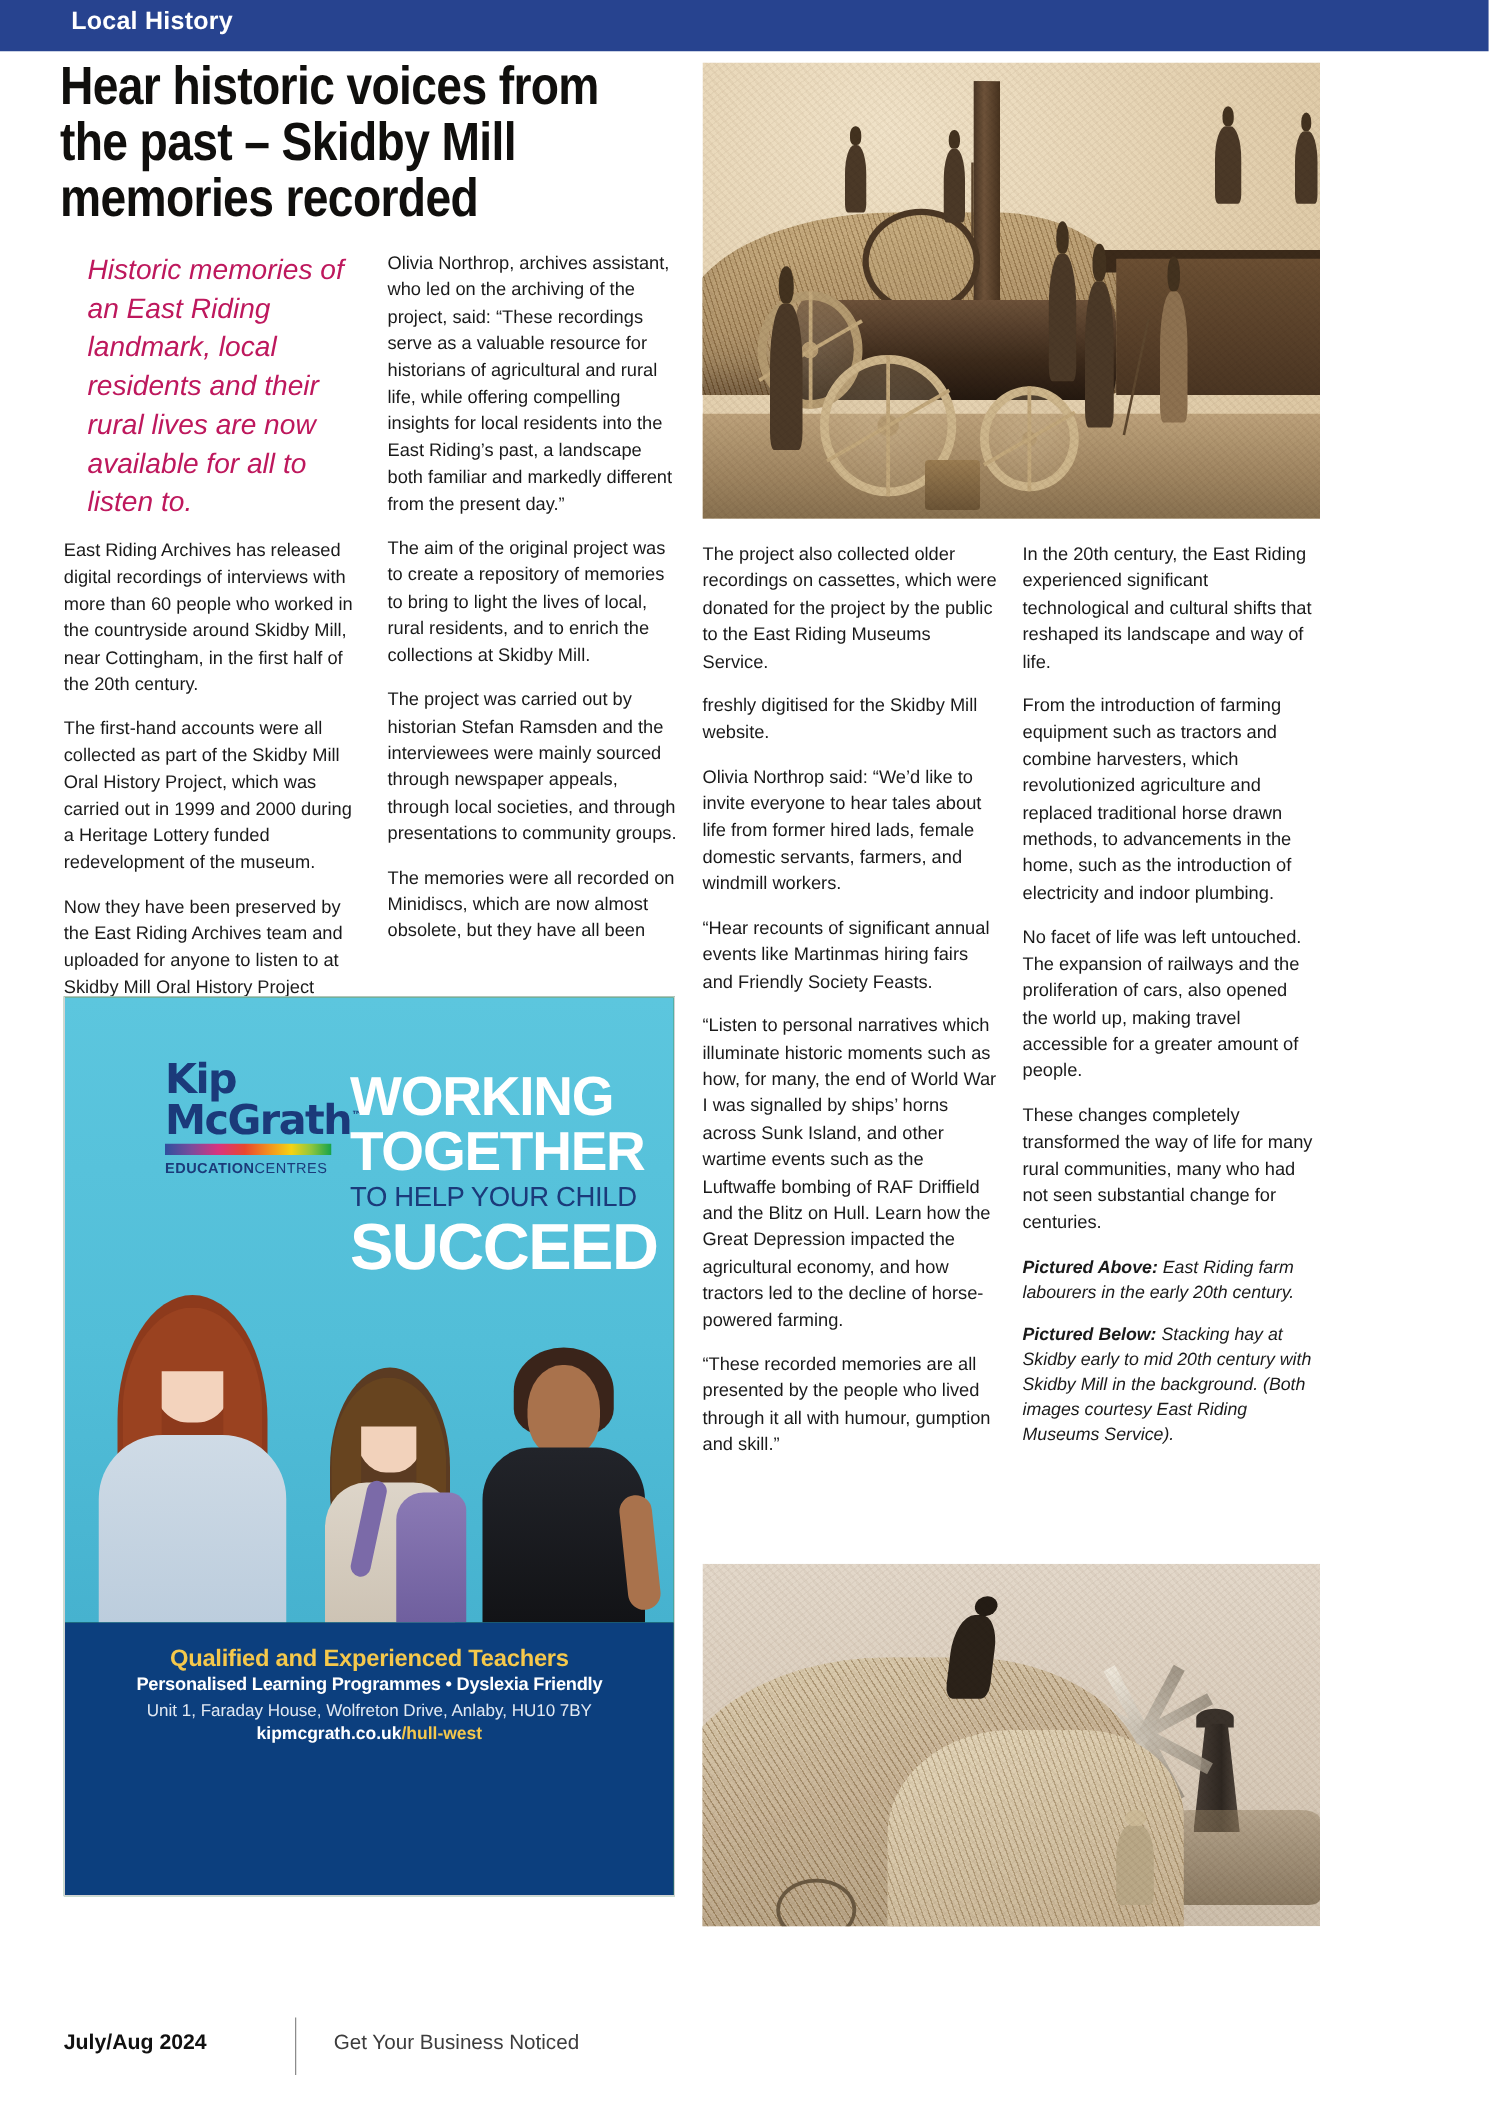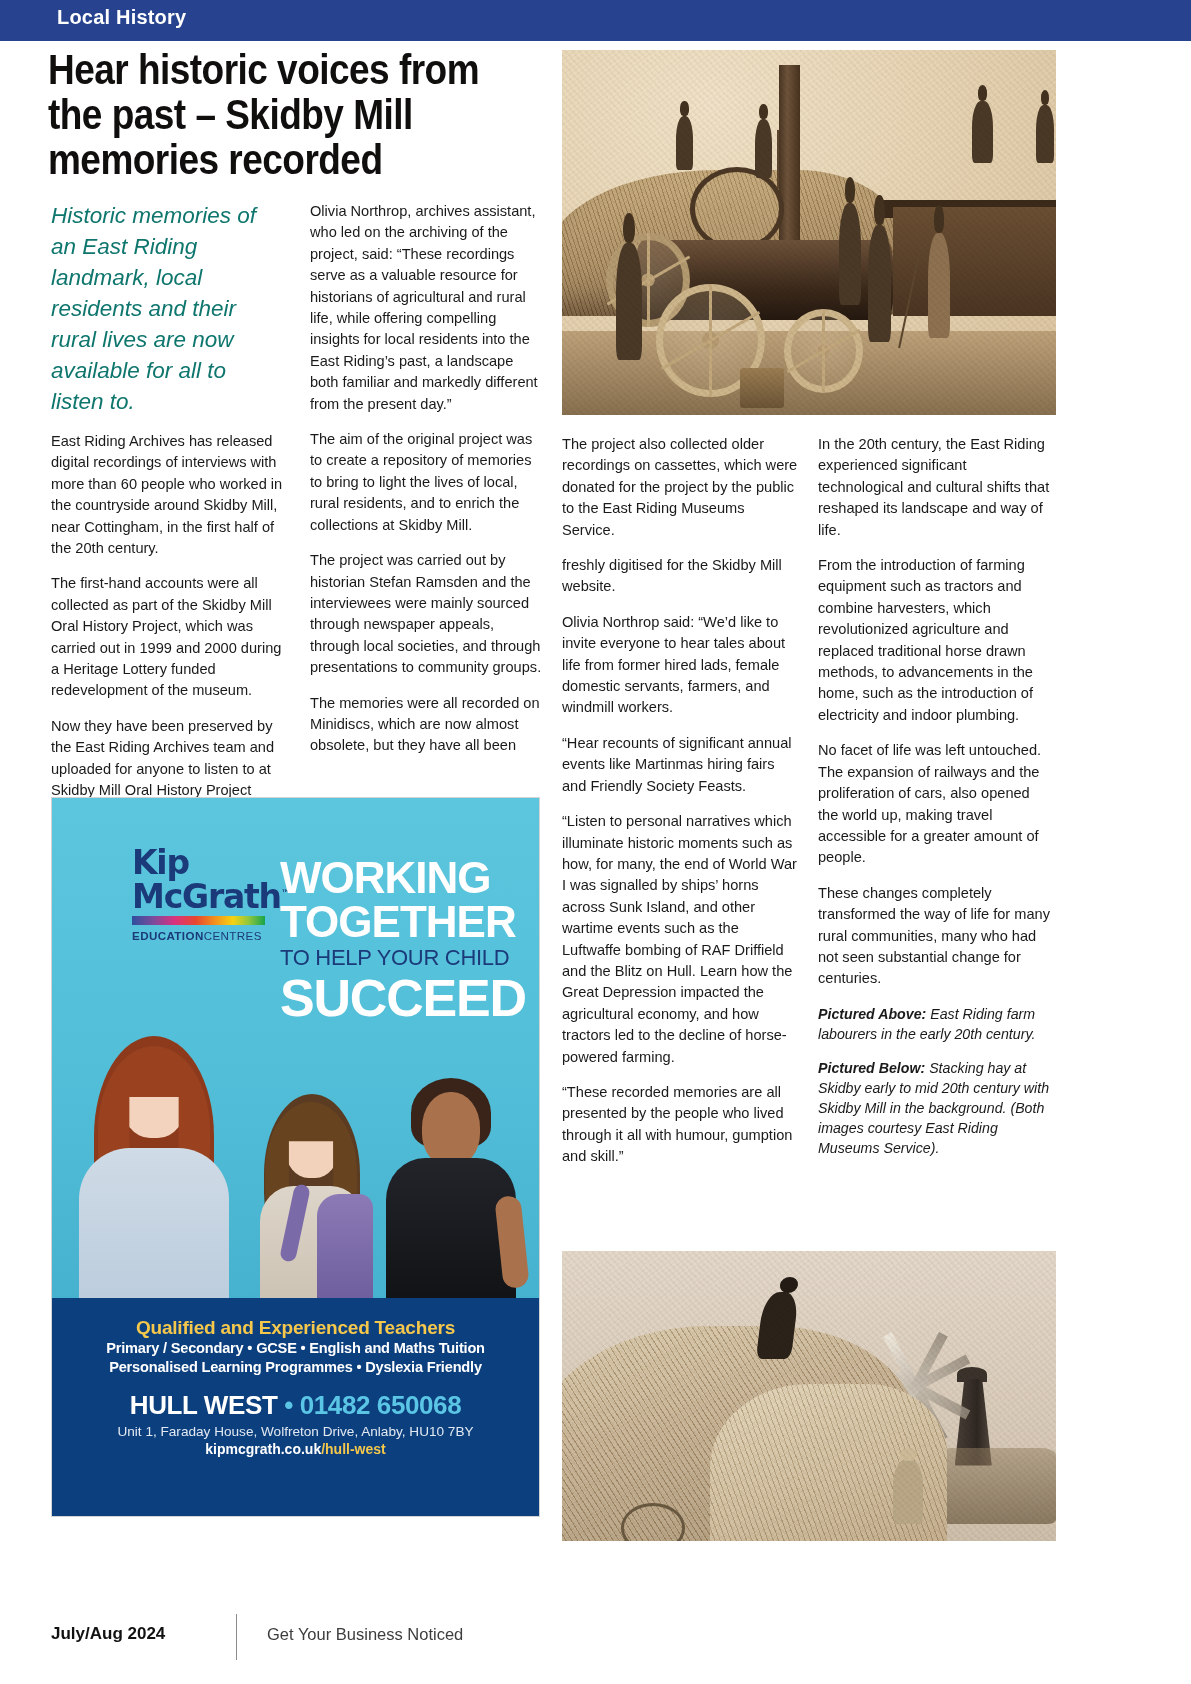--- a/index.html
+++ b/index.html
@@ -37,22 +37,23 @@
 
   
   .col { position:absolute; font-size:14.6px; line-height:21.4px; color:#1a1a1a; }
   .col p { margin-bottom:14px; }
   .col p:last-child { margin-bottom:0; }
 
   .standfirst {
     font-style:italic;
     font-size:22.5px;
     line-height:31px;
-    color:#0f766e;
+    color:#be185d;
     margin-bottom:16px;
+    margin-left:19px;
   }
 
   #col1 { left:51px; top:200px; width:232px; }
   #col2 { left:310px; top:201px; width:234px; }
   #col3 { left:562px; top:434px; width:236px; }
   #col4 { left:818px; top:434px; width:234px; }
 
   .caption { font-style:italic; font-size:14.2px; line-height:20px; margin-bottom:11px; }
   .caption b { font-weight:bold; font-style:italic; }
 
@@ -460,29 +461,23 @@
         <div class="hair"></div>
           <div class="head"></div>
           <div class="body"></div>
           <div class="arm"></div>
       </div>
     </div>
   </div>
 
   <div class="ad-bottom">
     <div class="tagline">Qualified and Experienced Teachers</div>
-    <div class="svc">Primary / Secondary • GCSE • English and Maths Tuition</div>
     <div class="svc">Personalised Learning Programmes • Dyslexia Friendly</div>
 
 
-    <div class="branch">
-      <span class="town">HULL WEST</span>
-      <span class="dot">•</span>
-      <span class="tel">01482 650068</span>
-    </div>
     <div class="addr">Unit 1, Faraday House, Wolfreton Drive, Anlaby, HU10 7BY</div>
     <div class="web">
       <span>kipmcgrath.co.uk</span><span class="slug">/hull-west</span>
     </div>
   </div>
 </div>
 
 <div class="photo" id="photo-bottom">
   <div class="hay-sky"></div>
   <div class="mill-cap"></div>

